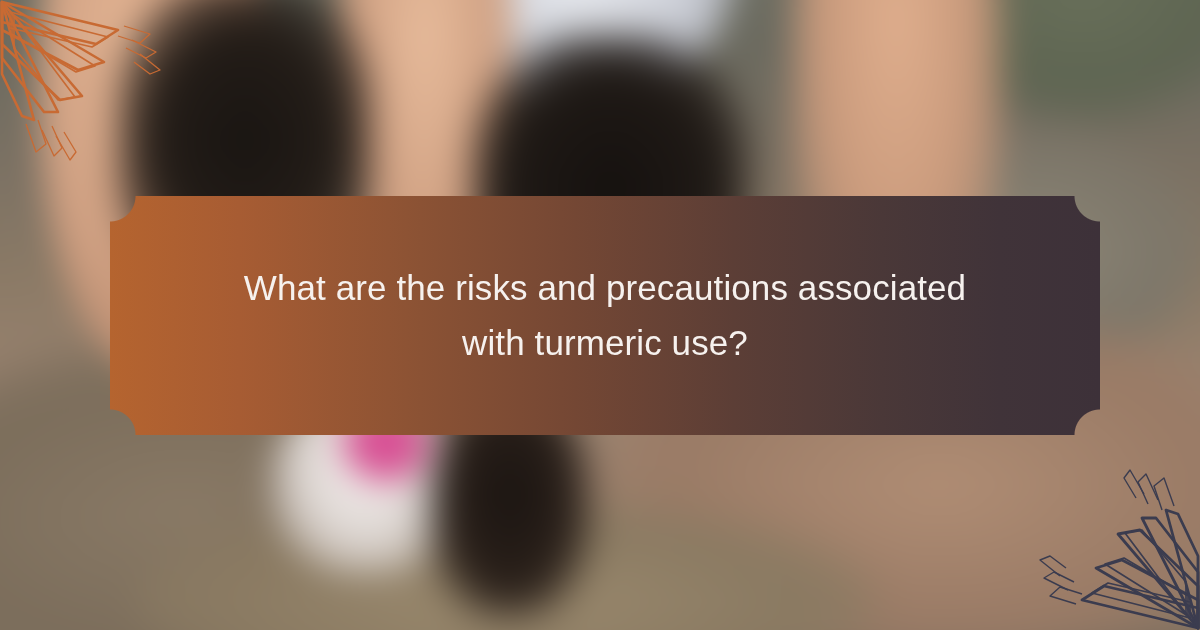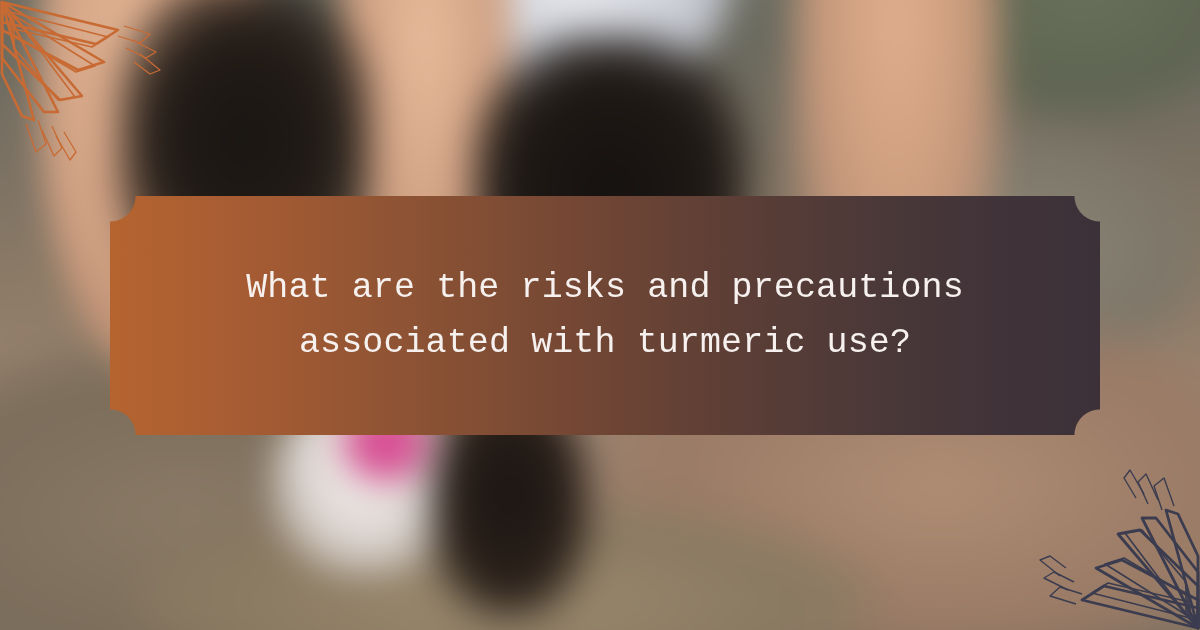--- a/index.html
+++ b/index.html
@@ -159,21 +159,20 @@
     -webkit-mask-composite: source-in;
     mask-image:
       radial-gradient(circle 26px at 0 0,      transparent 0 25px, #000 26px),
       radial-gradient(circle 26px at 100% 0,   transparent 0 25px, #000 26px),
       radial-gradient(circle 26px at 0 100%,   transparent 0 25px, #000 26px),
       radial-gradient(circle 26px at 100% 100%,transparent 0 25px, #000 26px);
     mask-composite: intersect;
     display:flex;
     align-items:center;
     justify-content:center;
-    font-family:Liberation Mono, monospace;
   }
 
   .banner-title {
     color:#f6f1ee;
     font-size:35px;
     line-height:1.56;
     font-weight:400;
     text-align:center;
     letter-spacing:0.1px;
     max-width:800px;

